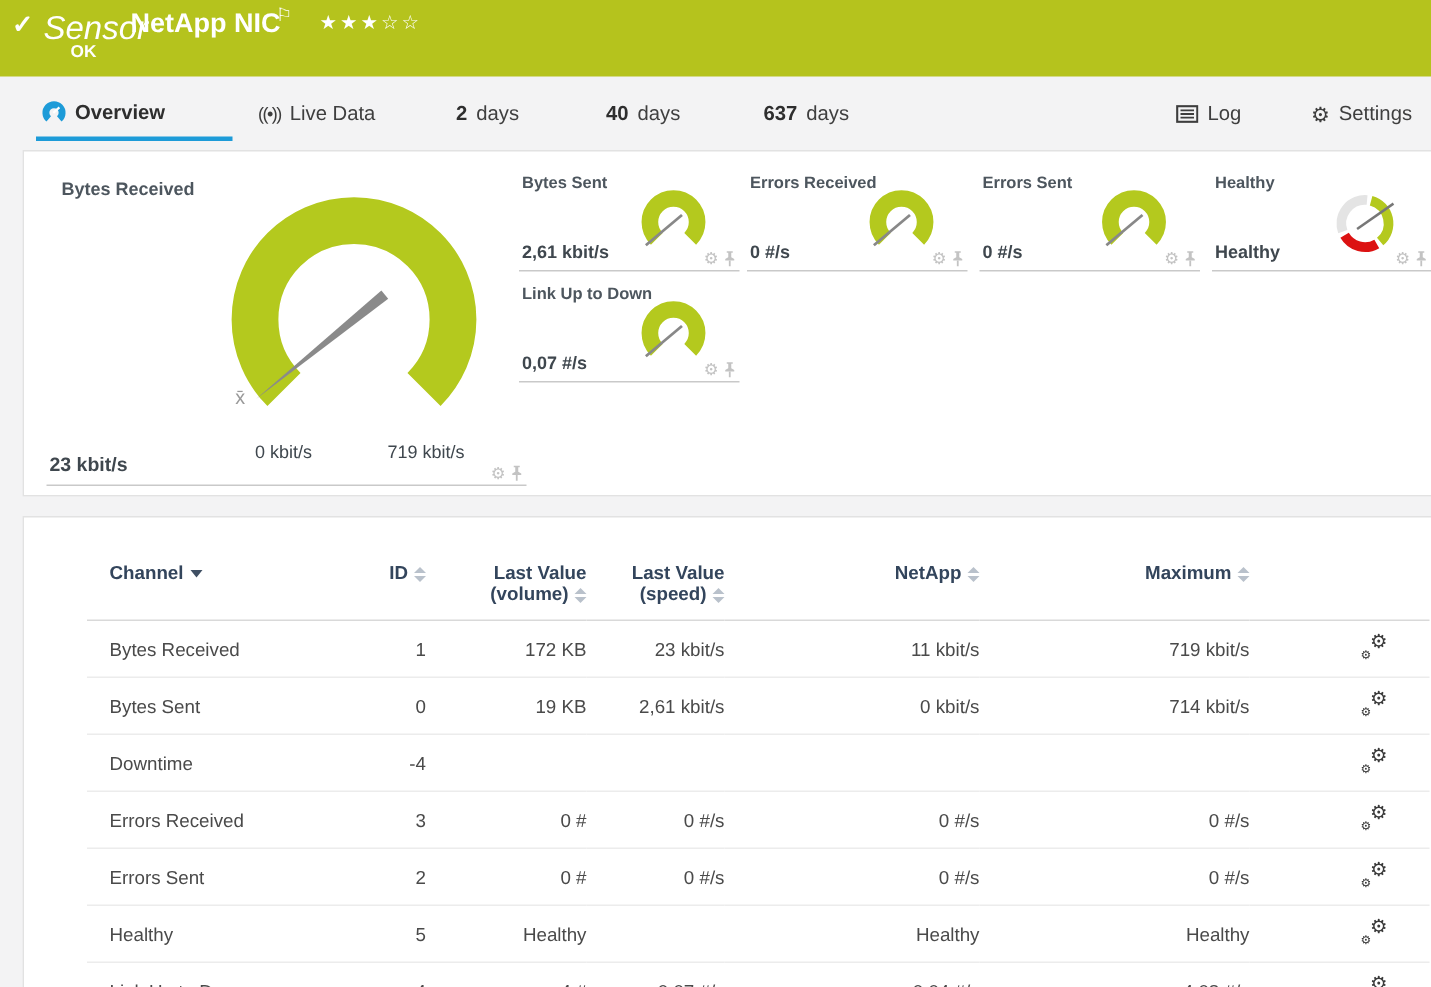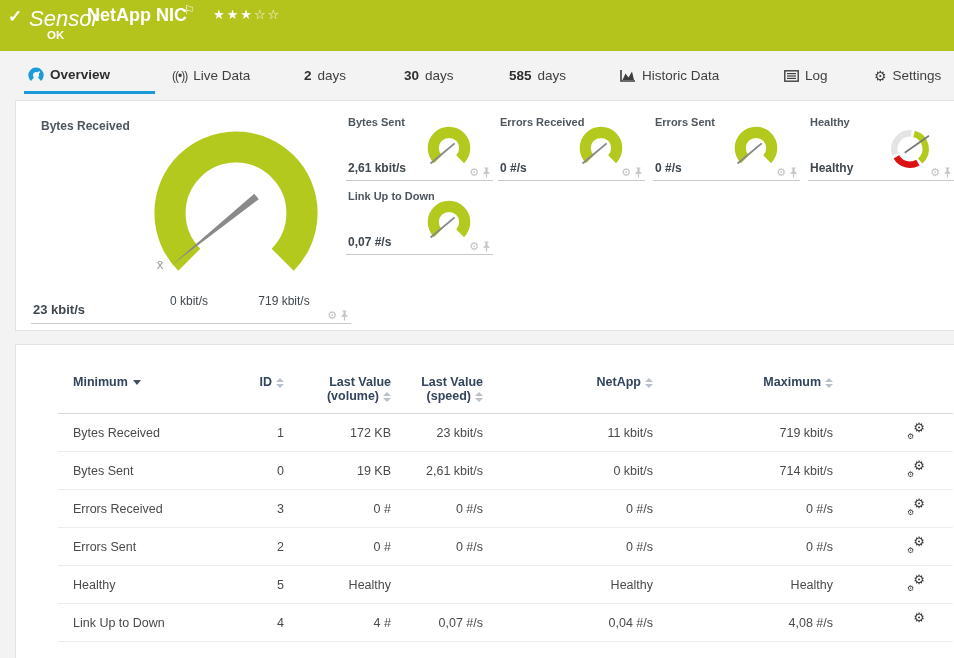--- a/index.html
+++ b/index.html
@@ -94,33 +94,26 @@
   </div>
   <div class="tab t-live">
     <span class="ticon" style="letter-spacing:-1px;">((•))</span>
     <span>Live Data</span>
   </div>
   <div class="tab t-2d">
     <span class="num">2</span>
     <span>days</span>
   </div>
   <div class="tab t-30d">
-    <span class="num">30</span>
+    <span class="num">40</span>
     <span>days</span>
   </div>
   <div class="tab t-365d">
-    <span class="num">585</span>
+    <span class="num">637</span>
     <span>days</span>
-  </div>
-  <div class="tab t-hist">
-    <svg class="ticon" width="16" height="13" viewBox="0 0 16 13">
-      <path d="M1 1 V12 H15" fill="none" stroke="#3d3d3d" stroke-width="1.6"></path>
-      <path d="M2.5 11 L5.5 4.5 L8.5 8.5 L12 2.5 L14 11 Z" fill="#3d3d3d"></path>
-    </svg>
-    <span>Historic Data</span>
   </div>
   <div class="tab t-log">
     <svg class="ticon" width="15" height="12" viewBox="0 0 15 12">
       <rect x="0.8" y="0.8" width="13.4" height="10.4" fill="none" stroke="#3d3d3d" stroke-width="1.4"></rect>
       <line x1="3" y1="3.6" x2="12" y2="3.6" stroke="#3d3d3d" stroke-width="1.2"></line>
       <line x1="3" y1="6" x2="12" y2="6" stroke="#3d3d3d" stroke-width="1.2"></line>
       <line x1="3" y1="8.4" x2="12" y2="8.4" stroke="#3d3d3d" stroke-width="1.2"></line>
     </svg>
     <span>Log</span>
   </div>
@@ -241,21 +234,21 @@
         <col class="w-id">
         <col class="w-vol">
         <col class="w-spd">
       <col class="w-min">
         <col class="w-max">
         <col class="w-ico">
     </colgroup>
     <thead>
       <tr>
         <th class="ch">
-          <span>Minimum</span><span class="sorted-dn"></span>
+          <span>Channel</span><span class="sorted-dn"></span>
         </th>
         <th>
           <span>ID</span><span class="sortarrows"><i class="up"></i><i class="dn"></i></span>
         </th>
         <th>
           <span>Last Value</span><br>
           <span class="sub">(volume)</span><span class="sortarrows"><i class="up"></i><i class="dn"></i></span>
         </th>
         <th>
           <span>Last Value</span><br>
@@ -280,20 +273,29 @@
         <td>719 kbit/s</td>
         <td class="ico"><span class="gears"><span class="big">⚙</span><span class="small">⚙</span></span></td>
       </tr>
       <tr>
         <td class="ch">Bytes Sent</td>
         <td>0</td>
         <td>19 KB</td>
         <td>2,61 kbit/s</td>
         <td>0 kbit/s</td>
         <td>714 kbit/s</td>
+        <td class="ico"><span class="gears"><span class="big">⚙</span><span class="small">⚙</span></span></td>
+      </tr>
+      <tr>
+        <td class="ch">Downtime</td>
+        <td>-4</td>
+        <td></td>
+        <td></td>
+        <td></td>
+        <td></td>
         <td class="ico"><span class="gears"><span class="big">⚙</span><span class="small">⚙</span></span></td>
       </tr>
       <tr>
         <td class="ch">Errors Received</td>
         <td>3</td>
         <td>0 #</td>
         <td>0 #/s</td>
         <td>0 #/s</td>
         <td>0 #/s</td>
         <td class="ico"><span class="gears"><span class="big">⚙</span><span class="small">⚙</span></span></td>

